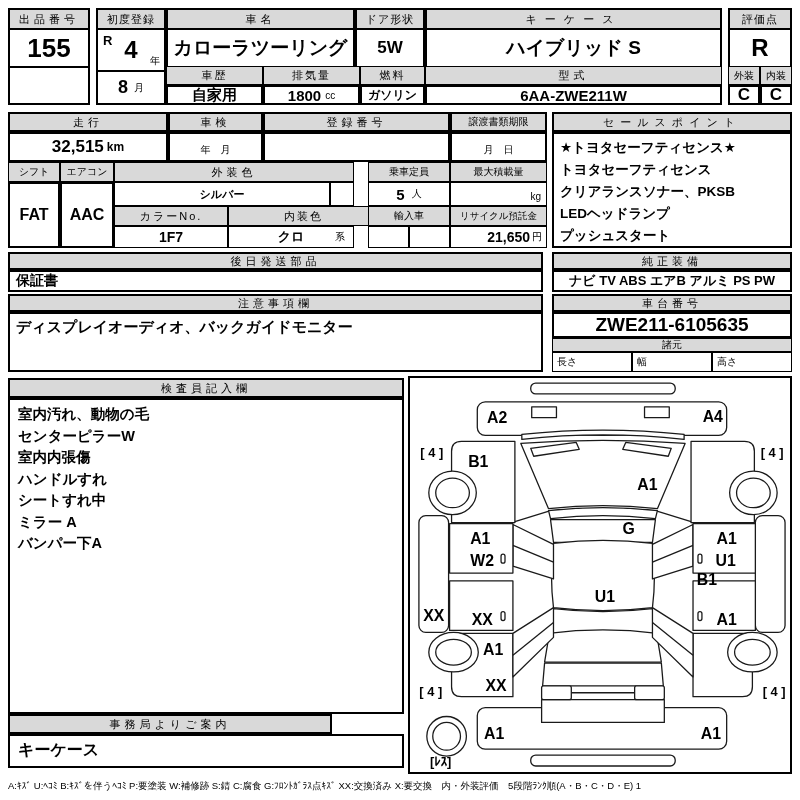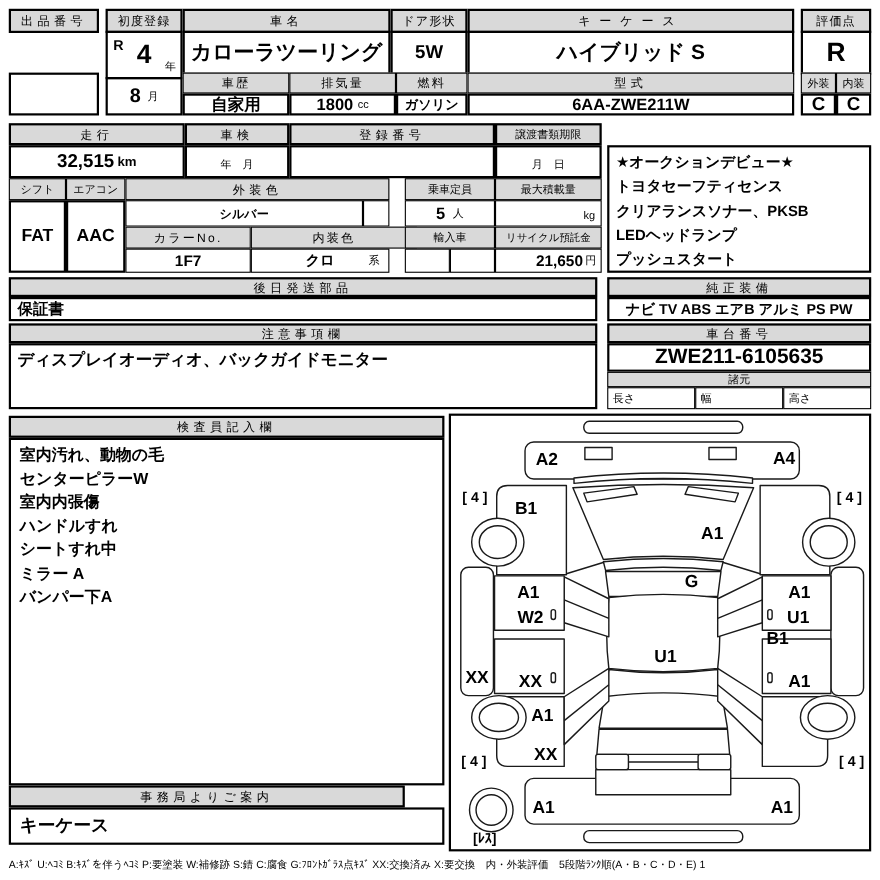--- a/index.html
+++ b/index.html
@@ -22,20 +22,21 @@
   svg text{font-family:"Liberation Sans","DejaVu Sans",sans-serif;}
   .mark{font-size:16px;font-weight:bold;fill:#000;}
   .mark.sm{font-size:13px;}
 </style>
 </head>
 <body>
 
 <div id="sheet">
 
   <div class="abs cell hdr b2" style="left:8px;top:8px;width:82px;height:22px">出品番号</div>
+  <div class="abs cell val b2" style="left:8px;top:28px;width:82px;height:40px;font-size:26px">155</div>
   <div class="abs cell b2" style="left:8px;top:66px;width:82px;height:39px"></div>
 
   <div class="abs cell hdr b2" style="left:96px;top:8px;width:70px;height:22px;letter-spacing:1px">初度登録</div>
   <div class="abs cell b2" style="left:96px;top:28px;width:70px;height:44px">
     <span class="val" style="font-size:13px;position:absolute;left:5px;top:3px">R</span>
     <span class="val" style="font-size:24px">4</span>
     <span class="small" style="position:absolute;right:4px;bottom:2px">年</span>
   </div>
   <div class="abs cell b2" style="left:96px;top:70px;width:70px;height:35px">
     <span class="val" style="font-size:18px">8</span>
@@ -110,22 +111,23 @@
   </div>
   <div class="abs cell hdrt" style="left:368px;top:206px;width:82px;height:20px">輸入車</div>
   <div class="abs cell hdrt" style="left:450px;top:206px;width:97px;height:20px;font-size:9.5px">リサイクル預託金</div>
   <div class="abs cell" style="left:368px;top:226px;width:41px;height:22px"></div>
   <div class="abs cell" style="left:409px;top:226px;width:41px;height:22px"></div>
   <div class="abs cell right" style="left:450px;top:226px;width:97px;height:22px;padding-right:4px">
     <span class="val" style="font-size:14px">21,650</span>
     <span class="small" style="margin-left:2px">円</span>
   </div>
 
+  <div class="abs cell hdr b2" style="left:552px;top:112px;width:240px;height:20px;letter-spacing:6px">セールスポイント</div>
   <div class="abs b2" style="left:552px;top:132px;width:240px;height:116px;border:2px solid #000;padding:3px 6px">
-      <div class="sp-line">★オークションデビュー★</div>
+      <div class="sp-line">★トヨタセーフティセンス★</div>
       <div class="sp-line">トヨタセーフティセンス</div>
       <div class="sp-line">クリアランスソナー、PKSB</div>
       <div class="sp-line">LEDヘッドランプ</div>
       <div class="sp-line">プッシュスタート</div>
     </div>
 
   <div class="abs cell hdr b2" style="left:8px;top:252px;width:535px;height:18px">後日発送部品</div>
   <div class="abs cell val left b2" style="left:8px;top:270px;width:535px;height:22px;padding-left:6px;font-size:14px">保証書</div>
 
   <div class="abs cell hdr b2" style="left:552px;top:252px;width:240px;height:18px">純正装備</div>
@@ -145,21 +147,21 @@
   <div class="abs b2" style="left:8px;top:398px;width:396px;height:316px;border:2px solid #000;padding:4px 8px">
       <div class="note-line">室内汚れ、動物の毛</div>
       <div class="note-line">センターピラーW</div>
       <div class="note-line">室内内張傷</div>
       <div class="note-line">ハンドルすれ</div>
       <div class="note-line">シートすれ中</div>
       <div class="note-line">ミラー A</div>
       <div class="note-line">バンパー下A</div>
     </div>
 
-  <div class="abs cell hdr b2" style="left:8px;top:714px;width:360px;height:20px">事務局よりご案内</div>
+  <div class="abs cell hdr b2" style="left:8px;top:714px;width:324px;height:20px">事務局よりご案内</div>
   <div class="abs cell val left top b2" style="left:8px;top:734px;width:396px;height:34px;padding:4px 8px;font-size:16px">キーケース</div>
 
   <div class="abs" style="left:408px;top:376px;width:384px;height:398px;border:2px solid #000">
     <svg width="380" height="394" viewBox="0 0 384 398">
       <g stroke="#1a1a1a" stroke-width="1.3" fill="none" stroke-linejoin="round">
 
         <rect x="122" y="5" width="146" height="11" rx="5"></rect>
 
         <rect x="68" y="24" width="252" height="34" rx="8"></rect>
         <rect x="123" y="29" width="25" height="11"></rect>

